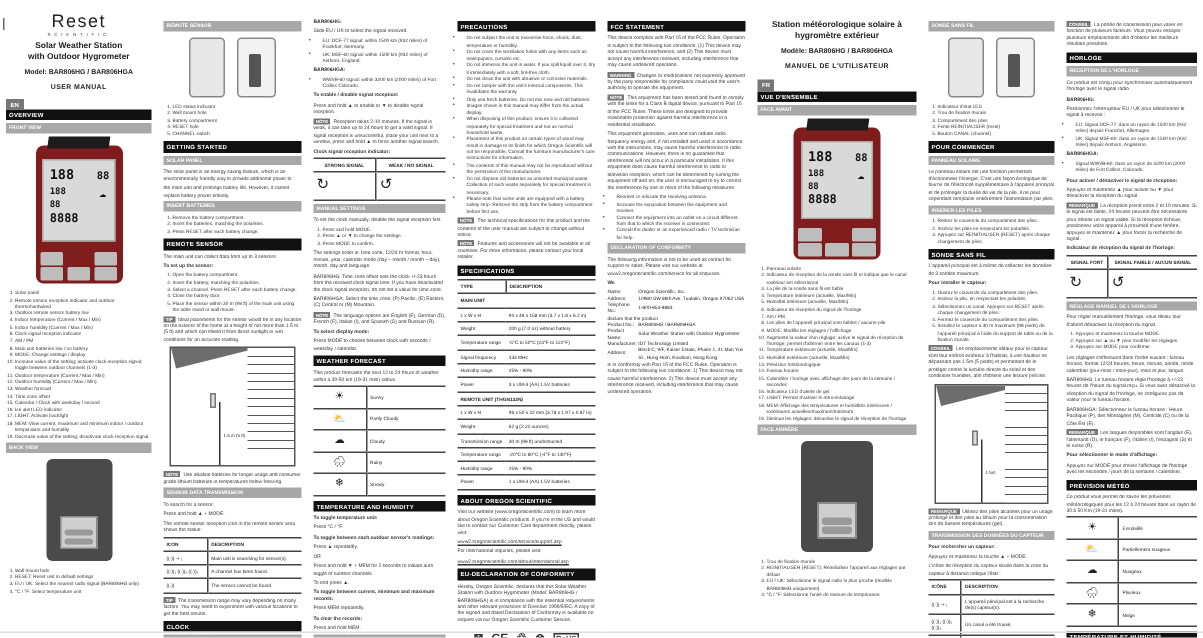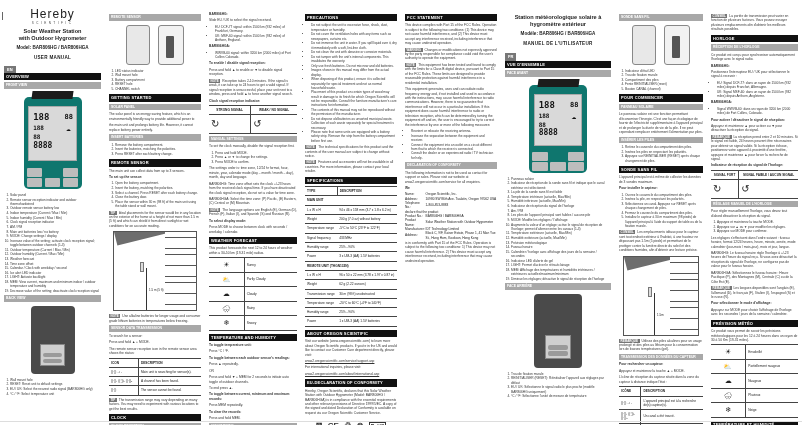--- a/index.html
+++ b/index.html
@@ -16,21 +16,21 @@
 ol.list,ul.list{margin:1px 0 2px 6px;font-size:3.2px;color:#333}
 ol.list li,ul.list li{margin:.3px 0}
 .note{display:inline-block;background:#777;color:#fff;font-weight:bold;padding:0 1.5px;margin-right:2px;font-size:3px}
 .title-block{text-align:center;margin-top:14px}
 .brand{font-size:12px;font-weight:normal;letter-spacing:1px;color:#222}
 .brand-sub{font-size:3px;letter-spacing:2.5px;color:#444;margin-top:-1px}
 .ttl{font-size:5.6px;font-weight:bold;margin-top:3px;line-height:1.25}
 .model{font-size:4.6px;font-weight:bold;margin-top:3px}
 .manual{font-size:4.6px;font-weight:bold;margin-top:4px;letter-spacing:.3px}
 .langtag{display:inline-block;background:#777;color:#fff;font-weight:bold;font-size:4px;padding:1px 3px;margin-top:10px}
-.device{position:relative;background:#0f766e;border-radius:5px;margin:4px auto}
+.device{position:relative;background:#7f1d1d;border-radius:5px;margin:4px auto}
 .device .solar{position:absolute;left:15%;right:15%;top:-6px;height:8px;background:#1c1c1c;transform:skewX(-8deg)}
 .device .lcd{position:absolute;left:8%;right:8%;top:10%;bottom:30%;background:#d9d9d9;border:1px solid #aaa;font-family:"DejaVu Sans Mono",monospace;color:#111;font-weight:bold}
 .device .btn{position:absolute;height:9px;background:#bdbdbd;border-radius:1px}
 .backdev{position:relative;background:#4a4a4a;border-radius:4px;margin:4px auto}
 .battbay{position:absolute;left:22%;right:22%;bottom:12%;height:32%;background:#cfcfcf;border:1px solid #888}
 .cell{position:absolute;left:8%;right:8%;height:22%;background:#9a9a9a;border-radius:2px}
 table.t{width:100%;border-collapse:collapse;font-size:3.2px;margin:2px 0}
 table.t td,table.t th{border-top:.6px solid #444;border-bottom:.6px solid #444;padding:2px 2px;text-align:left;vertical-align:middle}
 table.t th{font-weight:bold}
 table.t td+td,table.t th+th{border-left:.6px solid #444}
@@ -45,21 +45,21 @@
 .frame{position:absolute;left:2px;top:12px;width:.6px;height:8px;background:#666}
 </style>
 </head>
 <body>
 
 <div class="sheet en">
 
   <div class="col" style="left:0;width:105px">
     <div class="frame"></div>
     <div class="title-block" style="margin-top:6px">
-      <div class="brand">Hereby</div>
+      <div class="brand">Reset</div>
       <div class="brand-sub">SCIENTIFIC</div>
       <div class="ttl">Solar Weather Station</div>
       <div class="ttl" style="margin-top:0">with Outdoor Hygrometer</div>
       <div class="model">Model: BAR806HG / BAR806HGA</div>
       <div class="manual">USER MANUAL</div>
     </div>
     <div style="margin-top:4px"><span class="langtag" style="margin-top:0">EN</span></div>
     <div class="blackbar" style="margin-top:0">OVERVIEW</div>
     <div class="graybar">FRONT VIEW</div>
 

